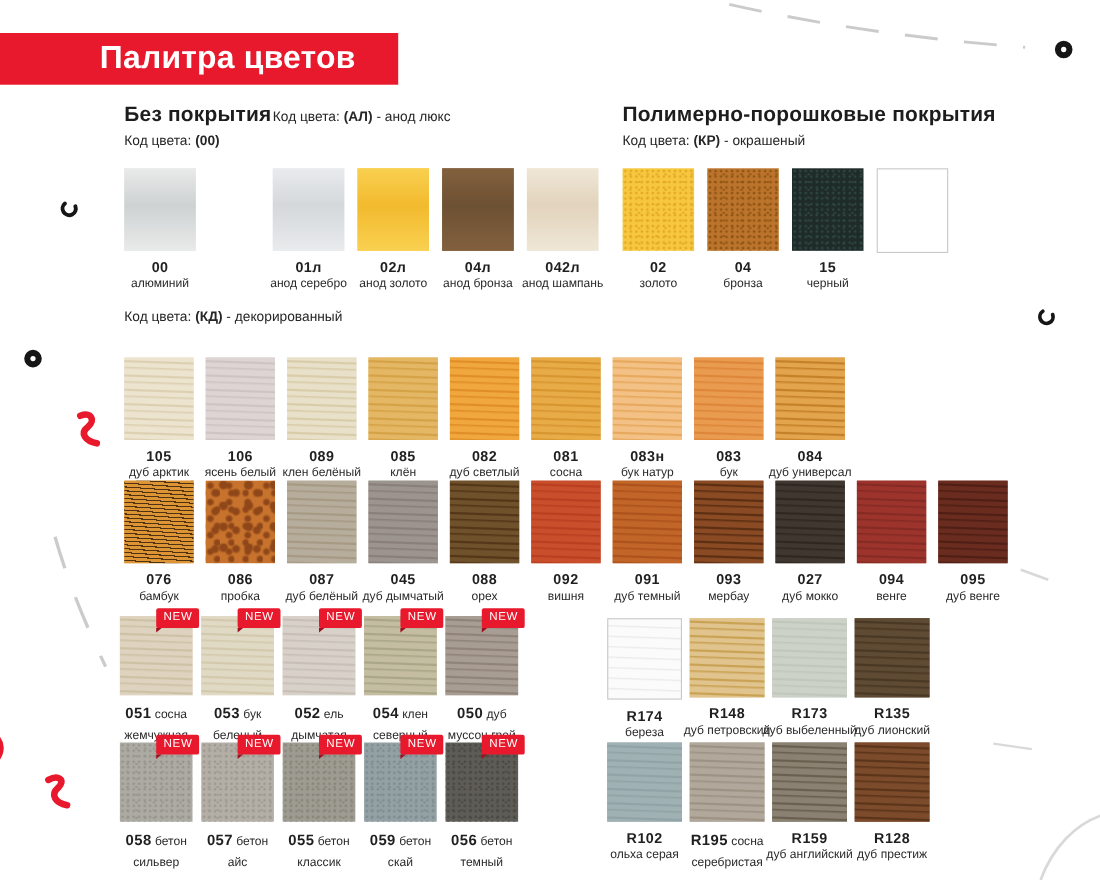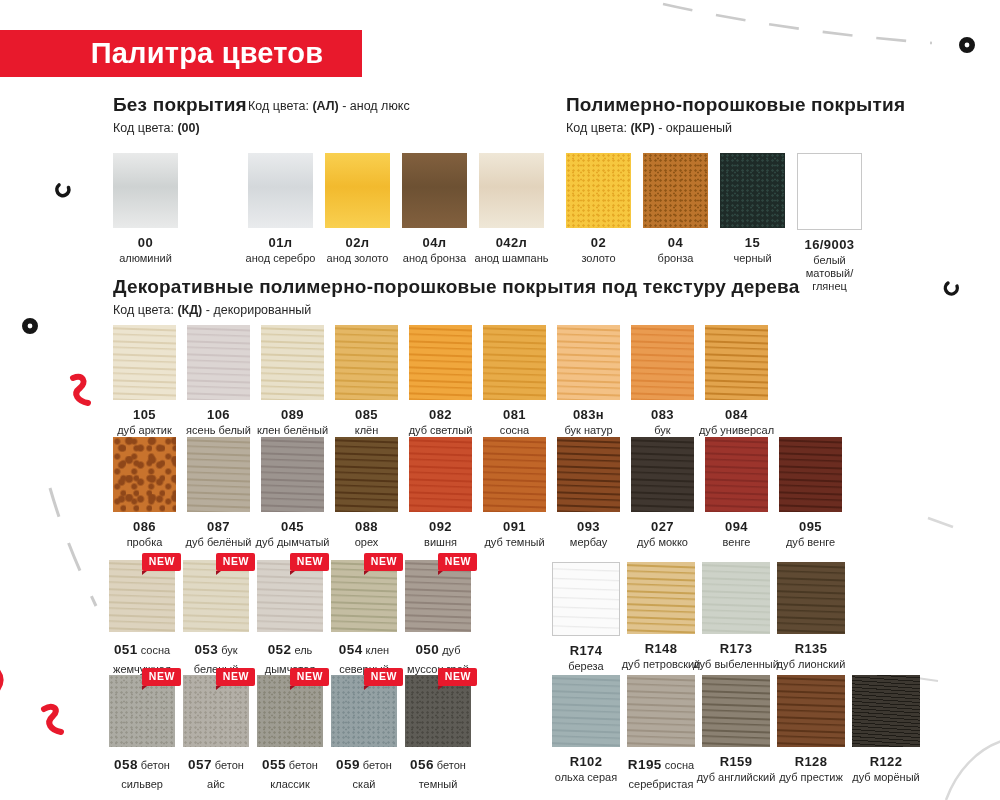--- a/index.html
+++ b/index.html
@@ -38,21 +38,21 @@
   .g-wood .lbl{width:79px;margin-left:-8px}
   .g-rr .lbl{width:88px;margin-left:-10px}
   .code{display:block;font-weight:700;font-size:13px;color:#1f1f1f;letter-spacing:.4px}
   .nm{display:block;font-size:11px;margin-top:1px;color:#2a2a2a}
   .g-new .code,.lbl.inline .code{display:inline;margin-right:3px;font-size:13.5px}
   .g-new .nm,.lbl.inline .nm{display:inline}
 
   
   .badge{
     position:absolute;top:-7px;right:-6px;z-index:2;
-    background:var(--red);color:#fff;font-weight:700;font-size:10.5px;
+    background:var(--red);color:#fff;font-weight:400;font-size:10.5px;
     line-height:1;padding:3px 6px 4px 7px;border-radius:2px;letter-spacing:.6px;
   }
   .badge::after{
     content:"";position:absolute;left:0;bottom:-4px;
     border-style:solid;border-width:4px 5px 0 0;
     border-color:#9d1020 transparent transparent transparent;
   }
 
   
   #doodles{left:0;top:0;pointer-events:none}
@@ -165,29 +165,24 @@
     </div>
     <div class="sw">
       <div class="chip" style="background-color: rgb(30, 43, 40); background-image: radial-gradient(rgb(46, 70, 64) 0.9px, transparent 1.5px), radial-gradient(rgb(46, 70, 64) 0.8px, transparent 1.4px); background-size: 5px 5px, 8px 7px; background-position: 0px 0px, 3px 2px;"></div>
       <div class="lbl">
         <span class="code">15</span>
         <span class="nm">черный</span>
       </div>
     </div>
     <div class="sw">
       <div class="chip" style="background-color: rgb(255, 255, 255); border: 1px solid rgb(200, 200, 200);"></div>
-      <div class="lbl">
-        <span class="code">16/9003</span>
-        <span class="nm">белый матовый/глянец</span>
-      </div>
     </div>
   </div>
 
 <div class="abs sec-h" style="left:113px;top:276px">
-  <div class="t">Декоративные полимерно-порошковые покрытия под текстуру дерева</div>
   <div class="s">
     <span>Код цвета:</span>
     <span class="b">(КД)</span>
     <span>- декорированный</span>
   </div>
 </div>
 
 <div class="grp g-wood" style="left:113px;top:325px">
     <div class="sw">
       <div class="chip" style="background-color: rgb(236, 228, 207); background-image: repeating-linear-gradient(182deg, rgb(236, 228, 207) 0px, rgb(236, 228, 207) 4px, rgb(221, 208, 178) 5px, rgb(221, 208, 178) 6px, rgb(236, 228, 207) 7px, rgb(236, 228, 207) 10px, rgb(221, 208, 178) 11px, rgb(236, 228, 207) 13px);"></div>
@@ -248,20 +243,27 @@
     <div class="sw">
       <div class="chip" style="background-color: rgb(226, 164, 77); background-image: repeating-linear-gradient(182deg, rgb(226, 164, 77) 0px, rgb(226, 164, 77) 4px, rgb(197, 129, 40) 5px, rgb(197, 129, 40) 6px, rgb(226, 164, 77) 7px, rgb(226, 164, 77) 10px, rgb(197, 129, 40) 11px, rgb(226, 164, 77) 13px);"></div>
       <div class="lbl">
         <span class="code">084</span>
         <span class="nm">дуб универсал</span>
       </div>
     </div>
   </div>
 <div class="grp g-wood" style="left:113px;top:437px">
     <div class="sw">
+      <div class="chip" style="background-color: rgb(220, 148, 52); background-image: repeating-linear-gradient(184deg, rgb(220, 148, 52) 0px, rgb(220, 148, 52) 2.5px, rgb(79, 51, 16) 2.5px, rgb(79, 51, 16) 3.5px);"></div>
+      <div class="lbl">
+        <span class="code">076</span>
+        <span class="nm">бамбук</span>
+      </div>
+    </div>
+    <div class="sw">
       <div class="chip" style="background-color: rgb(200, 115, 45); background-image: radial-gradient(circle at 25% 30%, rgb(143, 71, 25) 2px, transparent 4px), radial-gradient(circle at 70% 20%, rgb(143, 71, 25) 3px, transparent 5px), radial-gradient(circle at 45% 65%, rgb(143, 71, 25) 2.5px, transparent 4.5px), radial-gradient(circle at 80% 75%, rgb(143, 71, 25) 2px, transparent 4px); background-size: 17px 15px, 23px 19px, 19px 17px, 13px 15px;"></div>
       <div class="lbl">
         <span class="code">086</span>
         <span class="nm">пробка</span>
       </div>
     </div>
     <div class="sw">
       <div class="chip" style="background-color: rgb(183, 173, 156); background-image: repeating-linear-gradient(182deg, rgb(183, 173, 156) 0px, rgb(183, 173, 156) 4px, rgb(166, 154, 132) 5px, rgb(166, 154, 132) 6px, rgb(183, 173, 156) 7px, rgb(183, 173, 156) 10px, rgb(166, 154, 132) 11px, rgb(183, 173, 156) 13px);"></div>
       <div class="lbl">
         <span class="code">087</span>
@@ -440,20 +442,13 @@
         <span class="nm">дуб английский</span>
       </div>
     </div>
     <div class="sw">
       <div class="chip" style="background-color: rgb(123, 75, 44); background-image: repeating-linear-gradient(182deg, rgb(123, 75, 44) 0px, rgb(123, 75, 44) 4px, rgb(92, 52, 25) 5px, rgb(92, 52, 25) 6px, rgb(123, 75, 44) 7px, rgb(123, 75, 44) 10px, rgb(92, 52, 25) 11px, rgb(123, 75, 44) 13px);"></div>
       <div class="lbl">
         <span class="code">R128</span>
         <span class="nm">дуб престиж</span>
       </div>
     </div>
-    <div class="sw">
-      <div class="chip" style="background-color: rgb(61, 56, 49); background-image: repeating-linear-gradient(184deg, rgb(61, 56, 49) 0px, rgb(61, 56, 49) 2.5px, rgb(31, 28, 23) 2.5px, rgb(31, 28, 23) 3.5px);"></div>
-      <div class="lbl">
-        <span class="code">R122</span>
-        <span class="nm">дуб морёный</span>
-      </div>
-    </div>
   </div>
 
 </body></html>

